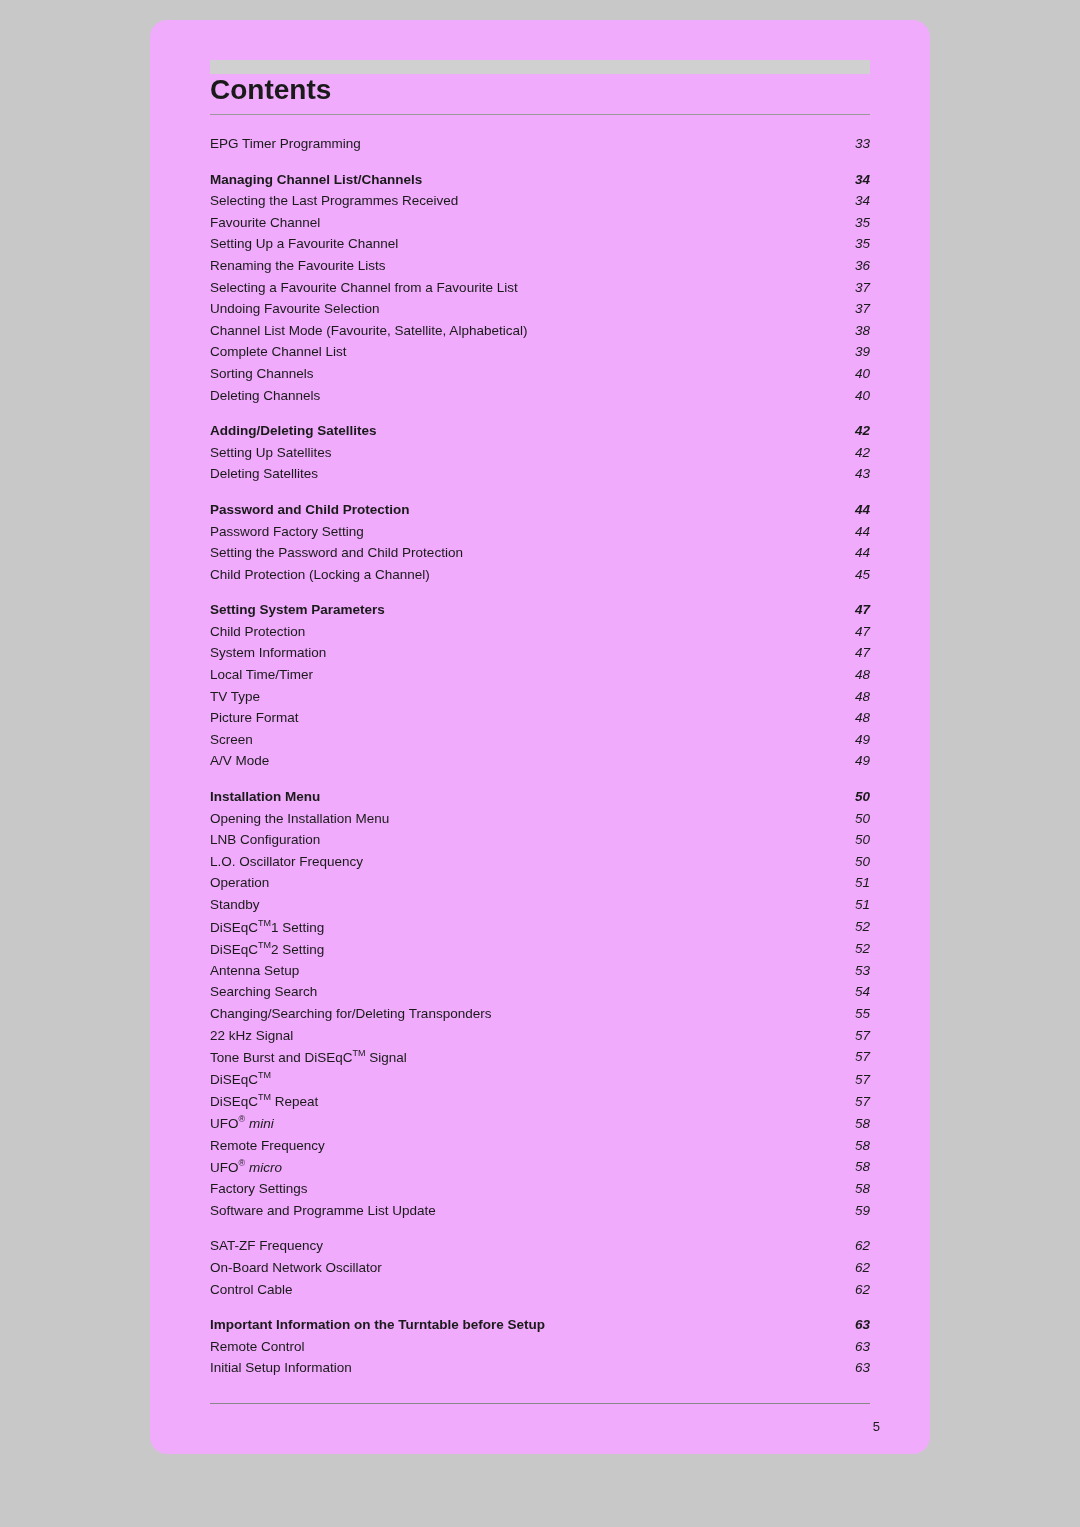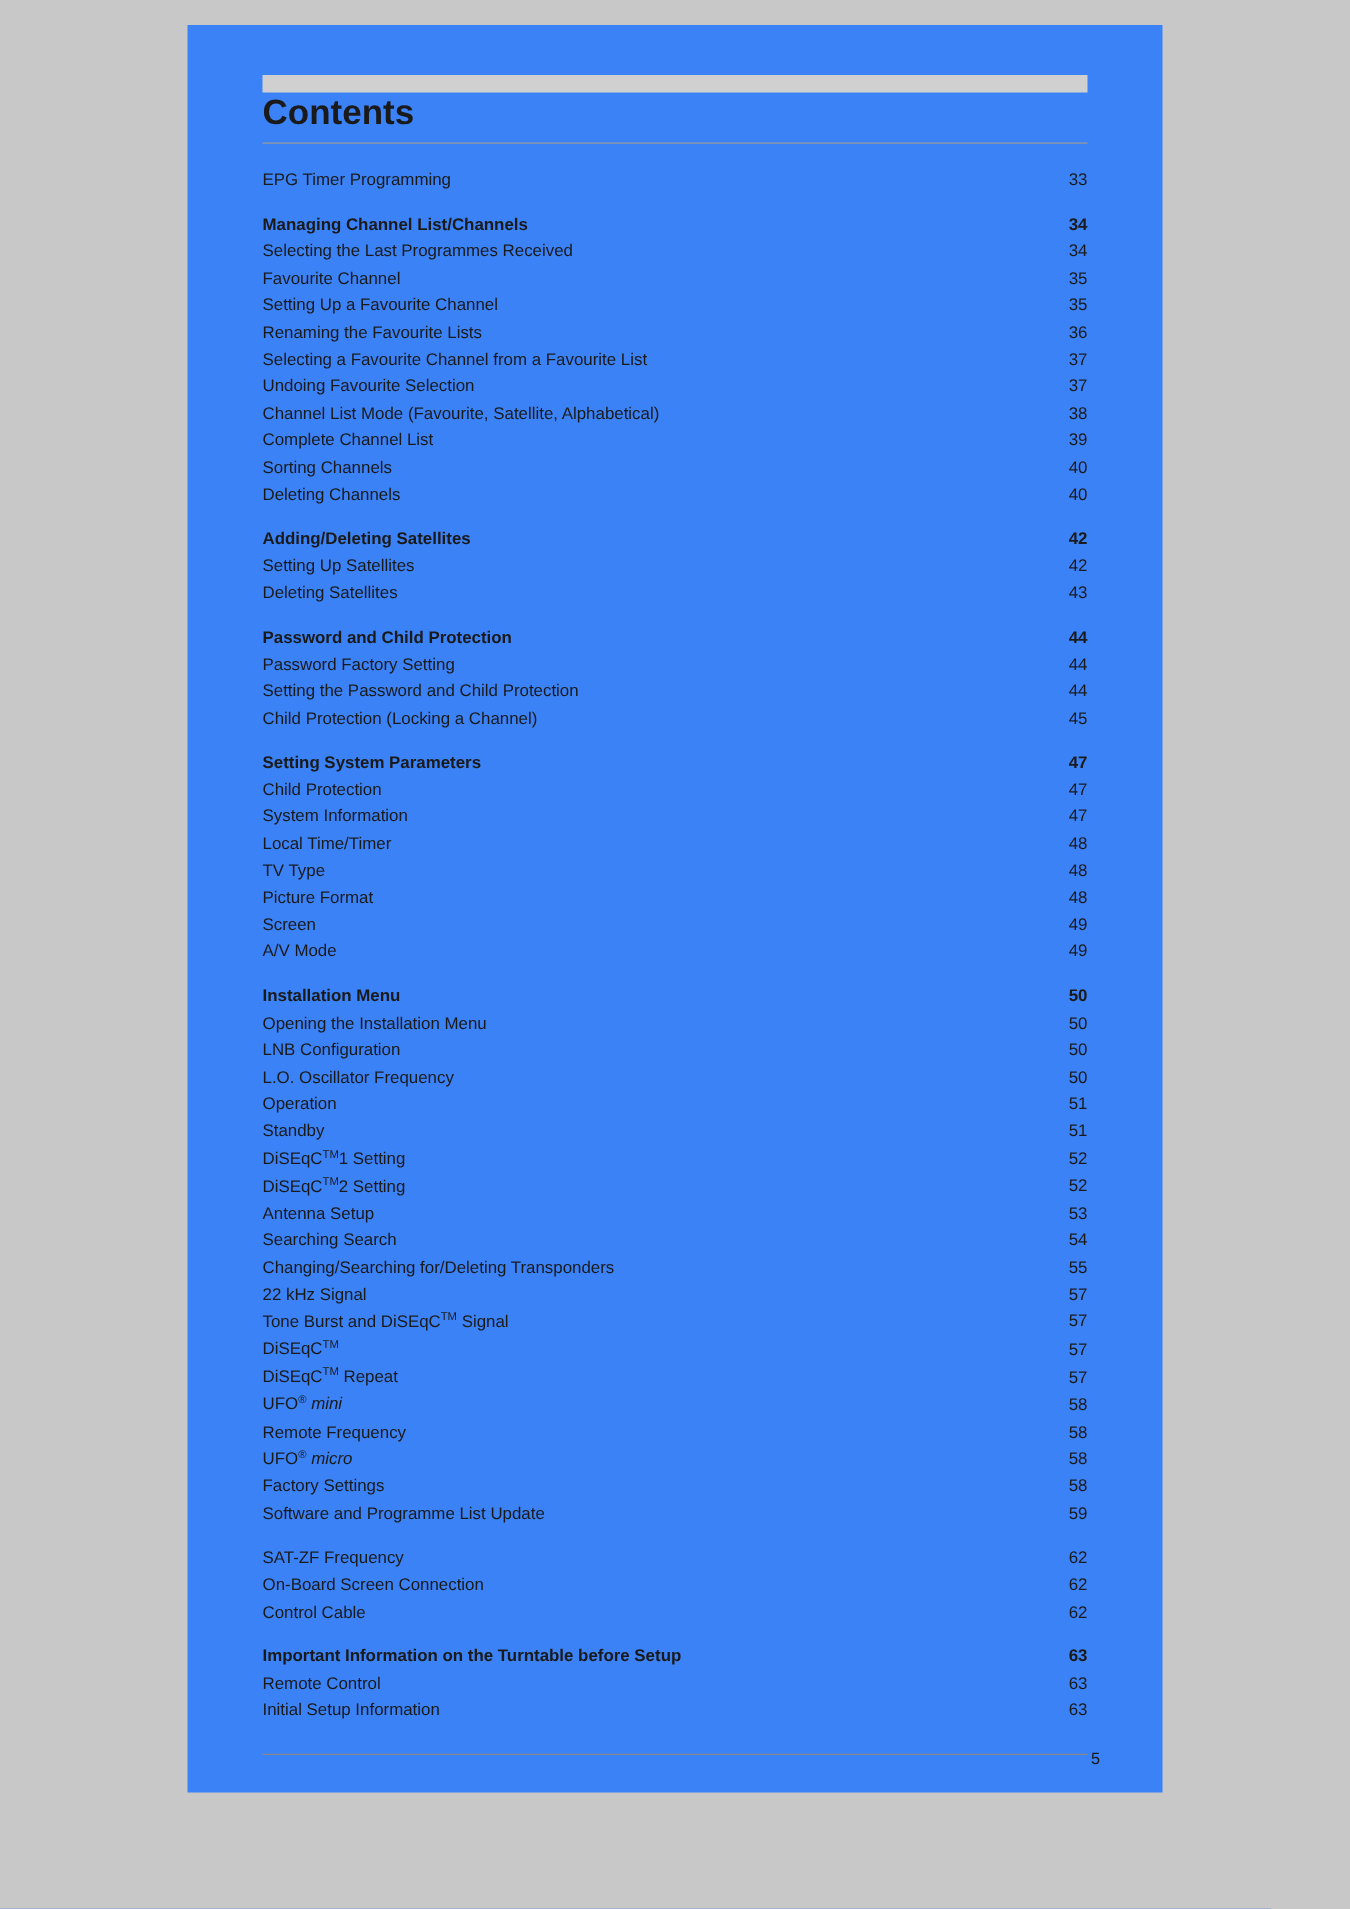--- a/index.html
+++ b/index.html
@@ -12,24 +12,25 @@
       background: #c8c8c8;
       display: flex;
       justify-content: center;
       align-items: flex-start;
       min-height: 100vh;
       font-family: Arial, Helvetica, sans-serif;
     }
 
     .page {
       width: 780px;
-      background: #3b82f6;
-      padding: 40px 60px 30px 60px;
+      background: #f0abfc;
+      padding: 40px 60px 50px 60px;
       margin: 20px auto;
       position: relative;
+      border-radius: 17px;
     }
 
     .page-title {
       font-size: 28px;
       font-weight: bold;
       color: #1a1a1a;
       margin-bottom: 18px;
       border-bottom: 1px solid #999;
       padding-bottom: 8px;
     }
@@ -53,20 +54,21 @@
     }
 
     .toc-label {
       flex: 1;
     }
 
     .toc-page {
       text-align: right;
       min-width: 30px;
       font-size: 13.5px;
+      font-style: italic;
     }
 
     .toc-entry.bold .toc-page {
       font-weight: bold;
     }
 
     .toc-entry.sub .toc-label {
       padding-left: 0px;
     }
 
@@ -298,21 +300,21 @@
           <span class="toc-label">Software and Programme List Update</span>
           <span class="toc-page">59</span>
         </div>
       </div>
       <div class="toc-section">
         <div class="toc-entry sub">
           <span class="toc-label">SAT-ZF Frequency</span>
           <span class="toc-page">62</span>
         </div>
         <div class="toc-entry sub">
-          <span class="toc-label">On-Board Screen Connection</span>
+          <span class="toc-label">On-Board Network Oscillator</span>
           <span class="toc-page">62</span>
         </div>
         <div class="toc-entry sub">
           <span class="toc-label">Control Cable</span>
           <span class="toc-page">62</span>
         </div>
       </div>
       <div class="toc-section">
         <div class="toc-entry bold">
           <span class="toc-label">Important Information on the Turntable before Setup</span>

